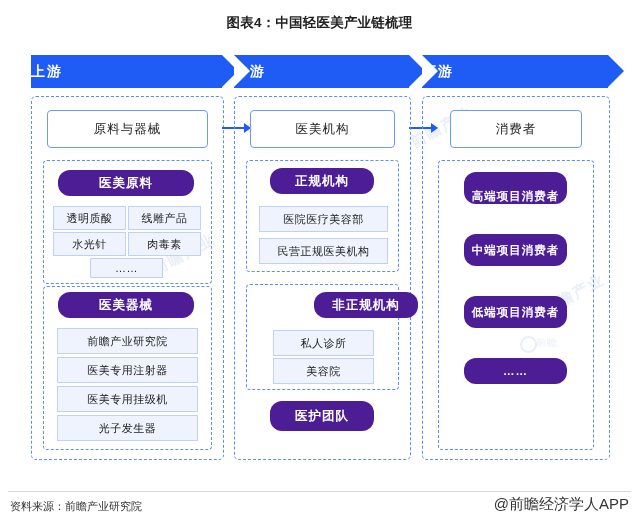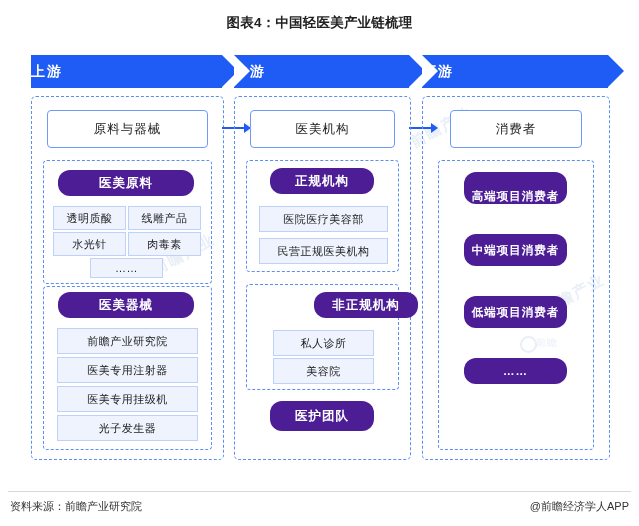--- a/index.html
+++ b/index.html
@@ -86,21 +86,21 @@
   .conn::after{
     content:"";position:absolute;right:-7px;top:-4px;
     width:0;height:0;border-top:5px solid transparent;border-bottom:5px solid transparent;
     border-left:7px solid #1f5cf5;
   }
   
   .source{
     position:absolute;left:10px;bottom:12px;font-size:11px;color:#333;
   }
   .brand{
-    position:absolute;right:10px;bottom:12px;font-size:11px;color:#333;
+    position:absolute;right:10px;bottom:12px;font-size:15px;color:#333;
   }
   .footrule{
     position:absolute;left:8px;right:8px;bottom:34px;height:1px;background:#d8d8d8;
   }
 </style>
 </head>
 <body>
 
 <div class="title">图表4：中国轻医美产业链梳理</div>
 

